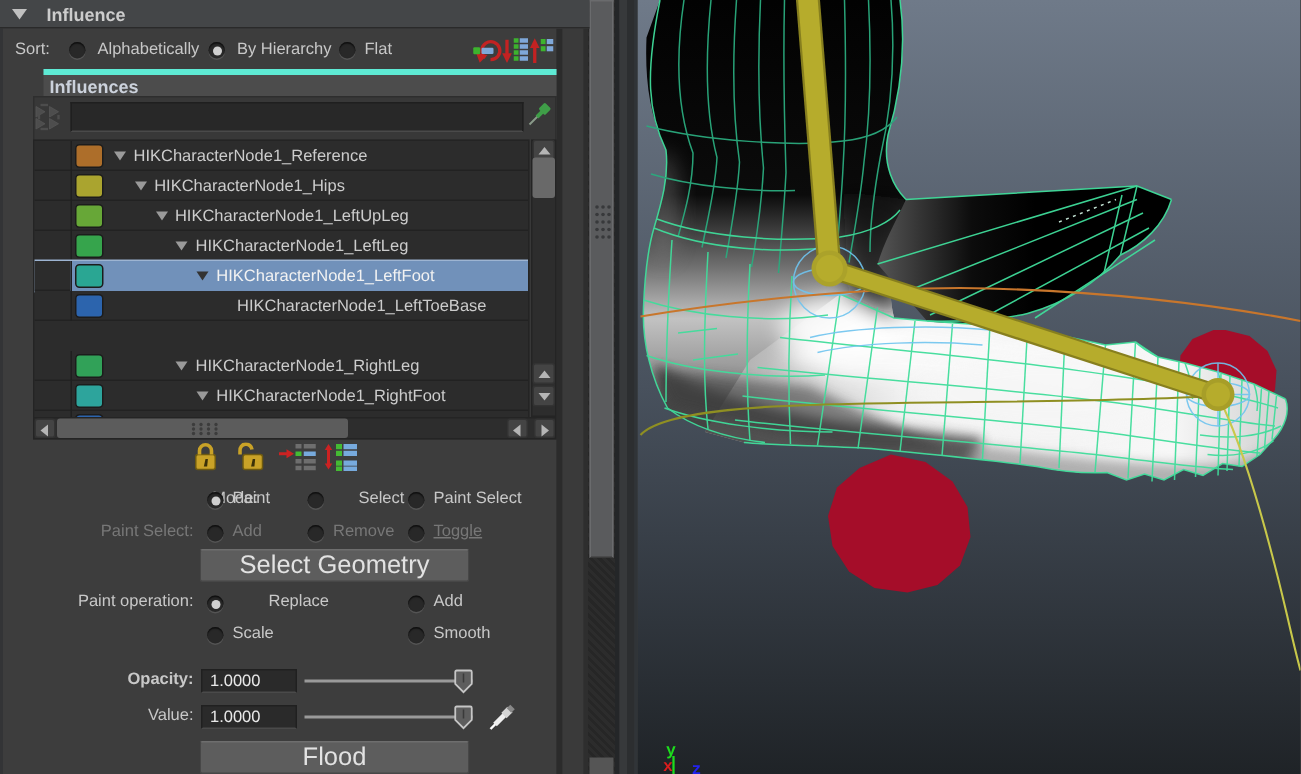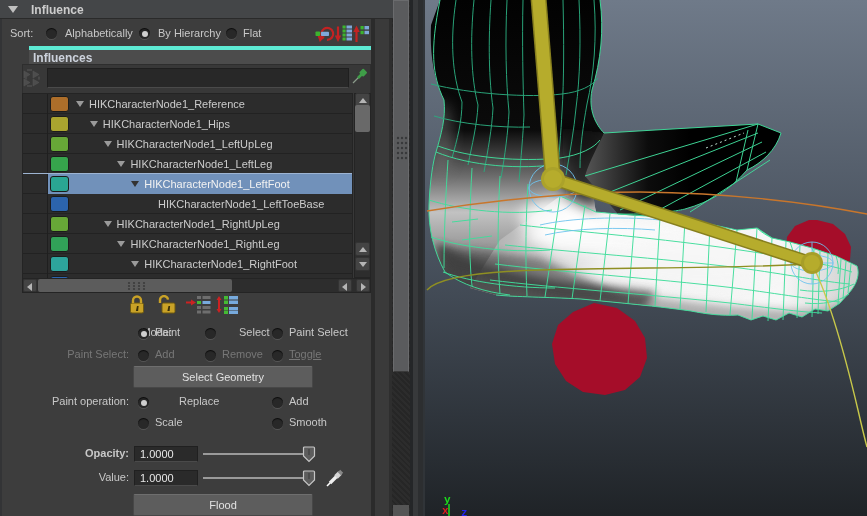--- a/index.html
+++ b/index.html
@@ -33,21 +33,21 @@
 .row .nm { position:absolute; top:4px; color:#ccc; font-size:11px; white-space:nowrap; }
 .row.sel { background:#2c2c2c; outline:1px solid #9db4d2; }
 .row.sel .hl { position:absolute; left:24px; top:0; width:306px; height:20px; background:#7191ba; }
 .row.sel .tri { border-top-color:#333; }
 .row.sel .nm { color:#f2f2f2; }
 .vline { position:absolute; left:24px; top:0; width:1px; height:20px; background:#1f1f1f; }
 .sb { background:#444; border:1px solid #333; border-radius:2px; }
 .arr { position:absolute; width:0; height:0; }
 #btnSelGeo, #btnFlood { position:absolute; left:133px; width:180px; height:22px;
   background:#5d5d5d; border:1px solid #474747; border-top-color:#6e6e6e; border-radius:2px;
-  color:#e2e2e2; font-size:11px; text-align:center; line-height:20px; }
+  color:#e2e2e2; font-size:17px; text-align:center; line-height:20px; }
 .numbox { position:absolute; left:134px; width:64px; height:16px; background:#2a2a2a;
   border:1px solid #202020; border-bottom-color:#4a4a4a; color:#e8e8e8; font-size:11px;
   line-height:15px; padding-left:5px; }
 .slider { position:absolute; left:203px; width:112px; height:2px; background:#9a9a9a; }
 #viewport { position:absolute; left:425px; top:0; width:442px; height:516px; }
 #sepArea { position:absolute; left:371px; top:19px; width:54px; height:497px; background:#353535; }
 </style></head>
 <body>
 <div id="panel"></div>
 <div class="abs" style="left:0;top:0;width:2px;height:516px;background:#333436;"></div>
@@ -178,26 +178,20 @@
       <div class="hl"></div>
       <div class="vline"></div>
       <div class="sw" style="background:#2aa693"></div>
       <div class="tri" style="left:108.2px"></div>
       <div class="nm" style="left:121.2px">HIKCharacterNode1_LeftFoot</div>
     </div>
 <div class="row" style="top:100px">
       <div class="vline"></div>
       <div class="sw" style="background:#2c64ad"></div>
       <div class="nm" style="left:135.0px">HIKCharacterNode1_LeftToeBase</div>
-    </div>
-<div class="row" style="top:120px">
-      <div class="vline"></div>
-      <div class="sw" style="background:#67a737"></div>
-      <div class="tri" style="left:80.6px"></div>
-      <div class="nm" style="left:93.6px">HIKCharacterNode1_RightUpLeg</div>
     </div>
 <div class="row" style="top:140px">
       <div class="vline"></div>
       <div class="sw" style="background:#31a158"></div>
       <div class="tri" style="left:94.4px"></div>
       <div class="nm" style="left:107.4px">HIKCharacterNode1_RightLeg</div>
     </div>
 <div class="row" style="top:160px">
       <div class="vline"></div>
       <div class="sw" style="background:#2da49c"></div>

